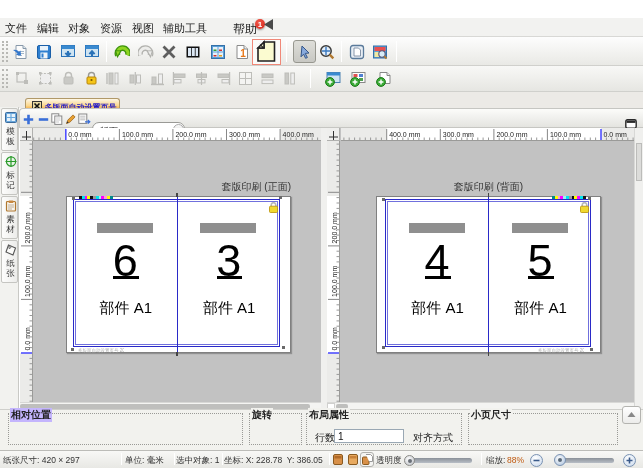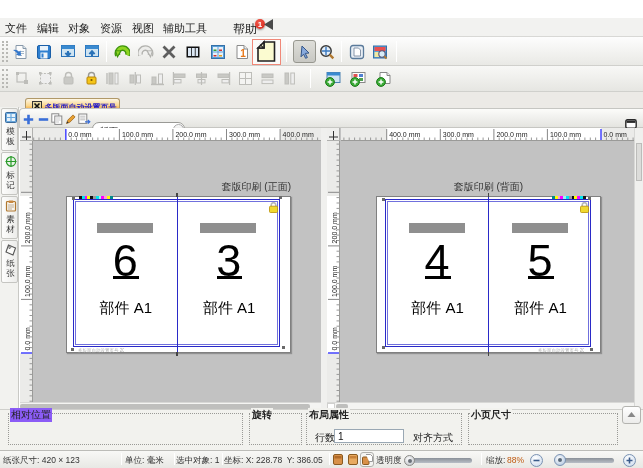--- a/index.html
+++ b/index.html
@@ -606,38 +606,38 @@
     <div style="position:absolute;left:382px;top:346px;width:3px;height:2.5px;background:#6a6a6a"></div>
     <div style="position:absolute;left:538px;top:348px;width:46px;font-size:4.5px;color:#b0b0b0;white-space:nowrap;overflow:hidden;text-align:right">多版面自动设置页号 2023-08-08 10:08</div>
     <svg style="position:absolute;left:580px;top:202px" width="9" height="11">
       <path d="M2.2 4.5 V3 a2.3 2.3 0 0 1 4.6 0 V4.5" fill="none" stroke="#b8b8b8" stroke-width="1.6"></path>
       <rect x="0.5" y="4.2" width="8" height="6.3" rx="1" fill="#f0d830" stroke="#b89000" stroke-width="0.8"></rect>
     </svg>
     <div class="abs" style="left:634px;top:128px;width:9px;height:281px;background:#f0f0ee;border-left:1px solid #d8d8d6"></div>
     <div class="abs" style="left:635.5px;top:143px;width:6px;height:38px;background:#dcdcda;border:1px solid #bcbcba"></div>
     <div class="abs" style="left:0;top:409px;width:643px;height:41px;background:#f2f2ee;border-top:1px solid #cfcfcb">
       <div class="abs" style="left:8px;top:3px;width:235px;height:32px;border:1px dotted #9a9a96"></div>
-      <div class="abs" style="left:10px;top:-2px;width:42px;background:#8b5cf6;font-size:10px;font-weight:normal;color:#222;padding:0 1px;white-space:nowrap">相对位置</div>
+      <div class="abs" style="left:10px;top:-2px;width:42px;background:#c4b5fd;font-size:10px;font-weight:bold;color:#222;padding:0 1px;white-space:nowrap">相对位置</div>
       <div class="abs" style="left:249px;top:3px;width:53px;height:32px;border:1px dotted #9a9a96"></div>
       <div class="abs" style="left:251px;top:-2px;width:22px;background:#f2f2ee;font-size:10px;font-weight:bold;color:#222;padding:0 1px;white-space:nowrap">旋转</div>
       <div class="abs" style="left:306px;top:3px;width:156px;height:32px;border:1px dotted #9a9a96"></div>
       <div class="abs" style="left:308px;top:-2px;width:42px;background:#f2f2ee;font-size:10px;font-weight:bold;color:#222;padding:0 1px;white-space:nowrap">布局属性</div>
       <div class="abs" style="left:468px;top:3px;width:150px;height:32px;border:1px dotted #9a9a96"></div>
       <div class="abs" style="left:470px;top:-2px;width:42px;background:#f2f2ee;font-size:10px;font-weight:bold;color:#222;padding:0 1px;white-space:nowrap">小页尺寸</div>
       <div class="abs" style="left:315px;top:21px;font-size:10px;color:#222">行数</div>
       <div class="abs" style="left:334px;top:19px;width:70px;height:14px;background:#fff;border:1px solid #9aa8b4">
         <div class="abs" style="left:3px;top:1px;font-size:10px;color:#111">1</div>
       </div>
       <div class="abs" style="left:413px;top:21px;font-size:10px;color:#222">对齐方式</div>
     </div>
     <div class="abs" style="left:622px;top:406px;width:19px;height:18px;background:linear-gradient(#fff,#ececea);border:1px solid #b4b4b0;border-radius:3px"><svg width="17" height="16">
         <path d="M8.5 5 l4 5 h-8 z" fill="#888"></path>
       </svg></div>
     <div class="abs" style="left:0;top:450px;width:643px;height:18px;background:linear-gradient(#f8f8f6,#e8e8e4);border-top:1px solid #bcbcb8">
-      <div class="abs" style="left:3px;top:4px;font-size:8.5px;color:#333;white-space:nowrap">纸张尺寸: 420 × 123</div>
+      <div class="abs" style="left:3px;top:4px;font-size:8.5px;color:#333;white-space:nowrap">纸张尺寸: 420 × 297</div>
       <div class="abs" style="left:121.0px;top:2px;width:1px;height:12px;background:#c0c0bc;border-right:1px solid #fff"></div>
       <div class="abs" style="left:125px;top:4px;font-size:8.5px;color:#333;white-space:nowrap">单位: 毫米</div>
       <div class="abs" style="left:174.0px;top:2px;width:1px;height:12px;background:#c0c0bc;border-right:1px solid #fff"></div>
       <div class="abs" style="left:176px;top:4px;font-size:8.5px;color:#333;white-space:nowrap">选中对象: 1</div>
       <div class="abs" style="left:221.5px;top:2px;width:1px;height:12px;background:#c0c0bc;border-right:1px solid #fff"></div>
       <div class="abs" style="left:224px;top:4px;font-size:8.5px;color:#333;white-space:nowrap">坐标: X: 228.78 &nbsp;Y: 386.05</div>
       <div class="abs" style="left:329.0px;top:2px;width:1px;height:12px;background:#c0c0bc;border-right:1px solid #fff"></div>
       <svg class="abs" style="left:333px;top:3px" width="10" height="11">
         <rect x="0.5" y="0.5" width="9" height="10" rx="1.5" fill="#d89048" stroke="#8a5a20"></rect>
         <rect x="1.5" y="2" width="7" height="2.5" fill="#b06a28"></rect>

